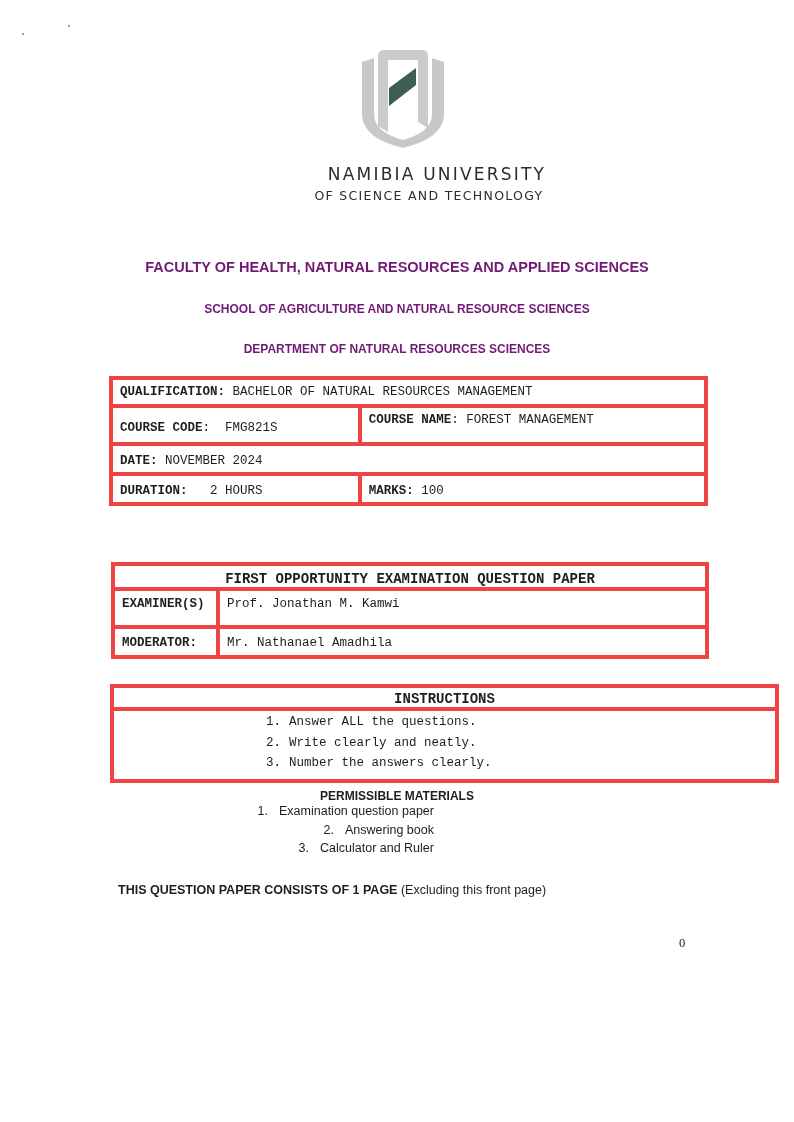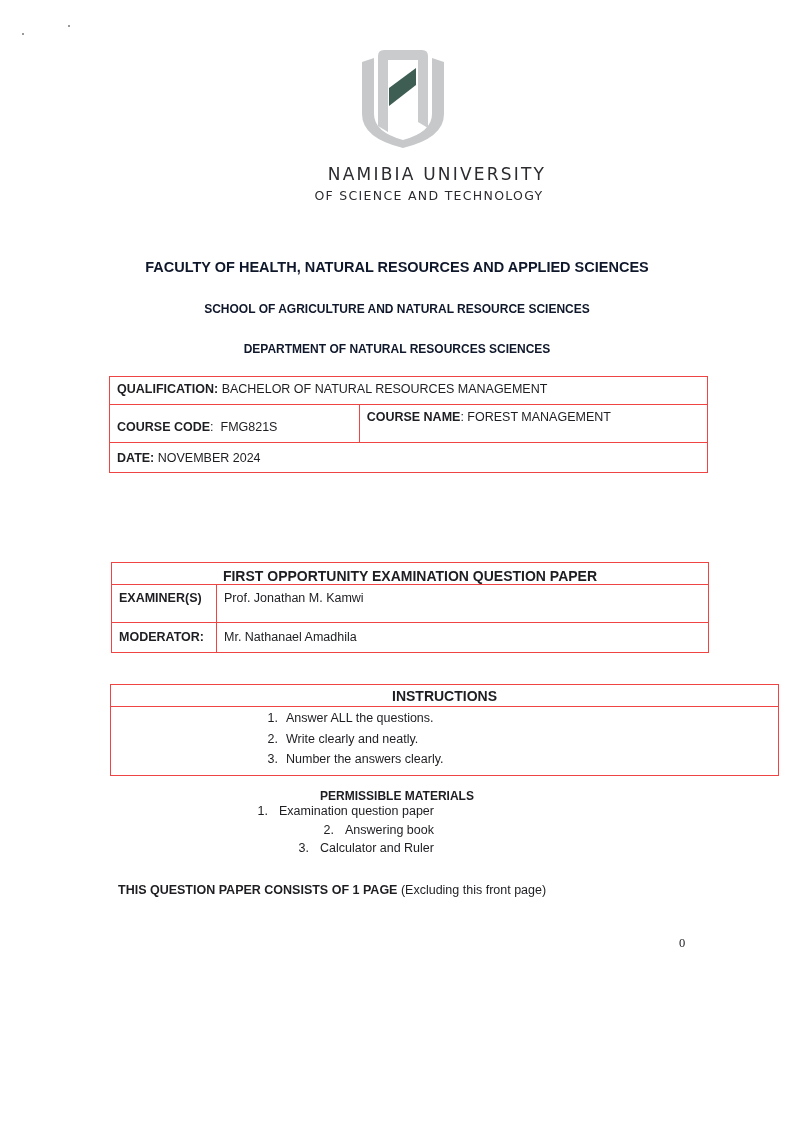--- a/index.html
+++ b/index.html
@@ -20,28 +20,28 @@
       font-family: "DejaVu Sans", sans-serif;
       font-size: 17px; letter-spacing: 2.2px; color: #2b2b30; font-weight: normal; margin-left: 40px;
     }
     .uni-sub {
       left: 0; width: 794px; top: 188px; text-align: center;
       font-family: "DejaVu Sans", sans-serif;
       font-size: 12.5px; letter-spacing: 1.3px; color: #2b2b30; margin-left: 32px;
     }
 
     .heading {
-      left: 0; width: 794px; text-align: center; font-weight: bold; color: #0f172a;
+      left: 0; width: 794px; text-align: center; font-weight: bold; color: #701a75;
     }
     .h-faculty { top: 259px; font-size: 14.5px; }
     .h-school { top: 302px; font-size: 12px; }
     .h-dept { top: 342px; font-size: 12px; }
 
     table { border-collapse: collapse; position: absolute; }
-    td, th { border: 1px solid #ef4444; font-size: 12.5px; vertical-align: top; text-align: left; }
+    td, th { border: 4px solid #ef4444; font-size: 12.5px; vertical-align: top; text-align: left; font-family: Liberation Mono, monospace; }
     .b { font-weight: bold; }
 
     
     .qual { left: 109px; top: 376px; width: 599px; }
     .qual td { padding: 5px 7px 0 7px; }
     .qual .r1 td { height: 28px; }
     .qual .r2 td { height: 28px; }
     .qual .r3 td { height: 38px; }
     .qual .r3 td.cc { vertical-align: middle; padding-top: 6px; }
     .qual .r4 td { height: 30px; padding-top: 8px; }
@@ -111,20 +111,28 @@
     </td>
     <td>
       <span class="b">COURSE NAME</span><span>: FOREST MANAGEMENT</span>
     </td>
   </tr>
   <tr class="r4">
     <td colspan="2">
       <span class="b">DATE:</span><span> NOVEMBER 2024</span>
     </td>
   </tr>
+  <tr class="r5">
+    <td>
+      <span class="b">DURATION:</span><span style="white-space:pre">   2 HOURS</span>
+    </td>
+    <td>
+      <span class="b">MARKS:</span><span> 100</span>
+    </td>
+  </tr>
 </tbody>
   </table>
 
 <table class="exam">
   <tbody>
       <tr class="title">
     <td colspan="2">FIRST OPPORTUNITY EXAMINATION QUESTION PAPER</td>
   </tr>
   <tr class="ex">
     <td class="lbl b">EXAMINER(S)</td>

